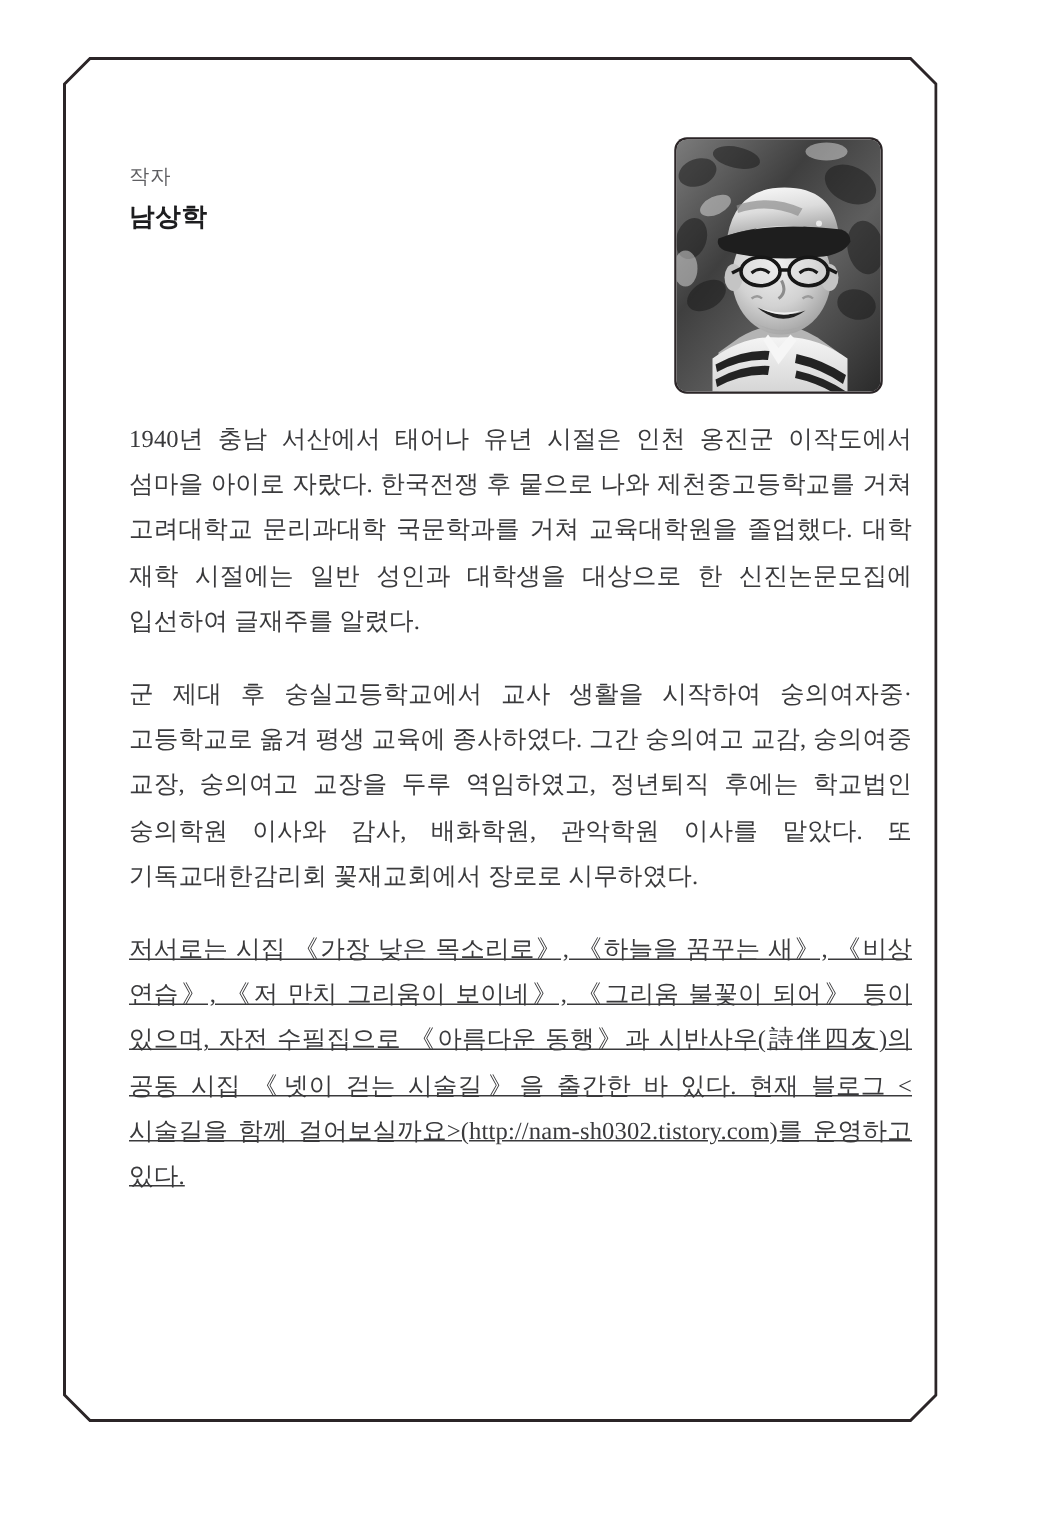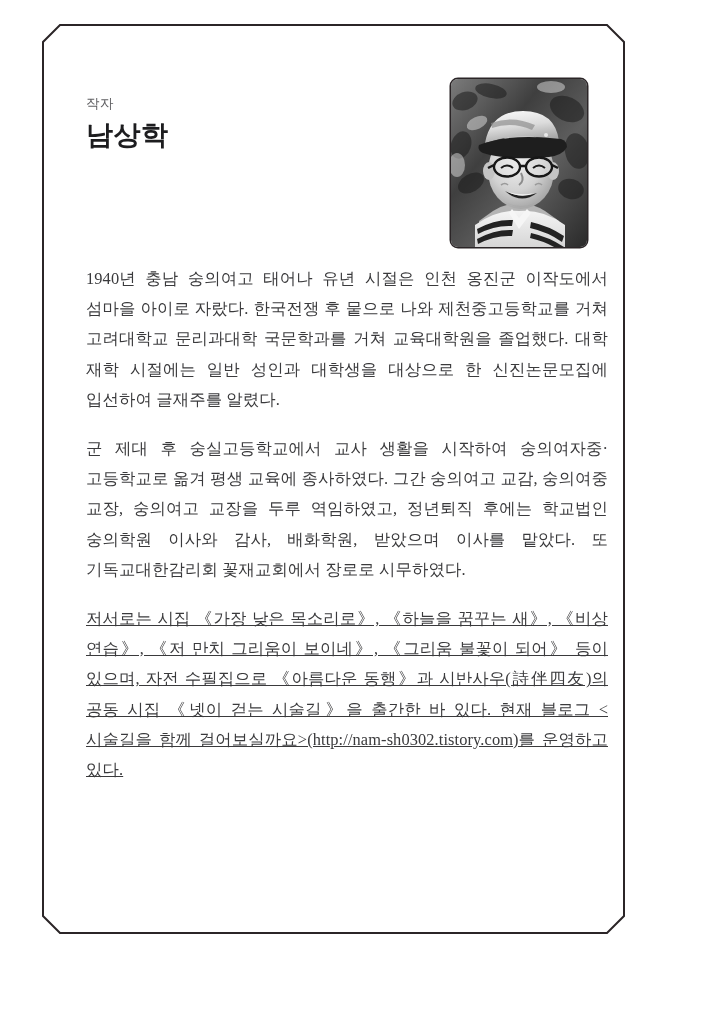--- a/index.html
+++ b/index.html
@@ -13,21 +13,21 @@
     font-family: "Liberation Serif", "DejaVu Serif", serif;
     color: #231f20;
     overflow: hidden;
     position: relative;
   }
 
   
   #page-frame {
     position: absolute;
     left: 42px;
-    top: 24px;
+    top: 38px;
     width: 583px;
     height: 910px;
     background: #ffffff;
   }
   #frame-svg {
     position: absolute;
     left: 0; top: 0;
     width: 583px;
     height: 910px;
     display: block;
@@ -52,22 +52,22 @@
   #author-role {
     font-family: "Liberation Sans", "DejaVu Sans", sans-serif;
     font-size: 13.5px;
     color: #5f5f62;
     letter-spacing: 0.6px;
     line-height: 1.2;
     margin: 0 0 9px 0;
     white-space: nowrap;
   }
   #author-name {
-    font-family: Liberation Mono, monospace;
-    font-size: 27px;
+    font-family: Liberation Serif, serif;
+    font-size: 17px;
     font-weight: 700;
     color: #1d1d1f;
     letter-spacing: 0.5px;
     line-height: 1.2;
     margin: 0;
     white-space: nowrap;
   }
 
   
   #author-photo {
@@ -204,19 +204,19 @@
         <path d="M54 112 q16 14 32 2 q-16 6 -32 -2 z" fill="#222222"></path>
         <path d="M57 113 q14 7 26 1 q-13 3 -26 -1 z" fill="#f0f0f0"></path>
         <path d="M50 106 q4 -3 7 0" stroke="#9a9a9a" stroke-width="1.6" fill="none"></path>
         <path d="M84 106 q4 -3 7 0" stroke="#9a9a9a" stroke-width="1.6" fill="none"></path>
 
         <path d="M52 122 q18 12 36 0 q-18 10 -36 0 z" fill="#a6a6a6" opacity="0.6"></path>
       </svg>
     </div>
 
     <div id="bio">
-      <p class="bio-para">1940년 충남 숭의여고 태어나 유년 시절은 인천 옹진군 이작도에서 섬마을 아이로 자랐다. 한국전쟁 후 뭍으로 나와 제천중고등학교를 거쳐 고려대학교 문리과대학 국문학과를 거쳐 교육대학원을 졸업했다. 대학 재학 시절에는 일반 성인과 대학생을 대상으로 한 신진논문모집에 입선하여 글재주를 알렸다.</p>
-      <p class="bio-para">군 제대 후 숭실고등학교에서 교사 생활을 시작하여 숭의여자중·고등학교로 옮겨 평생 교육에 종사하였다. 그간 숭의여고 교감, 숭의여중 교장, 숭의여고 교장을 두루 역임하였고, 정년퇴직 후에는 학교법인 숭의학원 이사와 감사, 배화학원, 받았으며 이사를 맡았다. 또 기독교대한감리회 꽃재교회에서 장로로 시무하였다.</p>
+      <p class="bio-para">1940년 충남 서산에서 태어나 유년 시절은 인천 옹진군 이작도에서 섬마을 아이로 자랐다. 한국전쟁 후 뭍으로 나와 제천중고등학교를 거쳐 고려대학교 문리과대학 국문학과를 거쳐 교육대학원을 졸업했다. 대학 재학 시절에는 일반 성인과 대학생을 대상으로 한 신진논문모집에 입선하여 글재주를 알렸다.</p>
+      <p class="bio-para">군 제대 후 숭실고등학교에서 교사 생활을 시작하여 숭의여자중·고등학교로 옮겨 평생 교육에 종사하였다. 그간 숭의여고 교감, 숭의여중 교장, 숭의여고 교장을 두루 역임하였고, 정년퇴직 후에는 학교법인 숭의학원 이사와 감사, 배화학원, 관악학원 이사를 맡았다. 또 기독교대한감리회 꽃재교회에서 장로로 시무하였다.</p>
       <p class="bio-para">저서로는 시집 《가장 낮은 목소리로》, 《하늘을 꿈꾸는 새》, 《비상 연습》, 《저 만치 그리움이 보이네》, 《그리움 불꽃이 되어》 등이 있으며, 자전 수필집으로 《아름다운 동행》과 시반사우(詩伴四友)의 공동 시집 《넷이 걷는 시술길》을 출간한 바 있다. 현재 블로그 &lt;시술길을 함께 걸어보실까요&gt;(http://nam-sh0302.tistory.com)를 운영하고 있다.</p>
     </div>
 
   </div>
 </div>
 
 </body></html>

